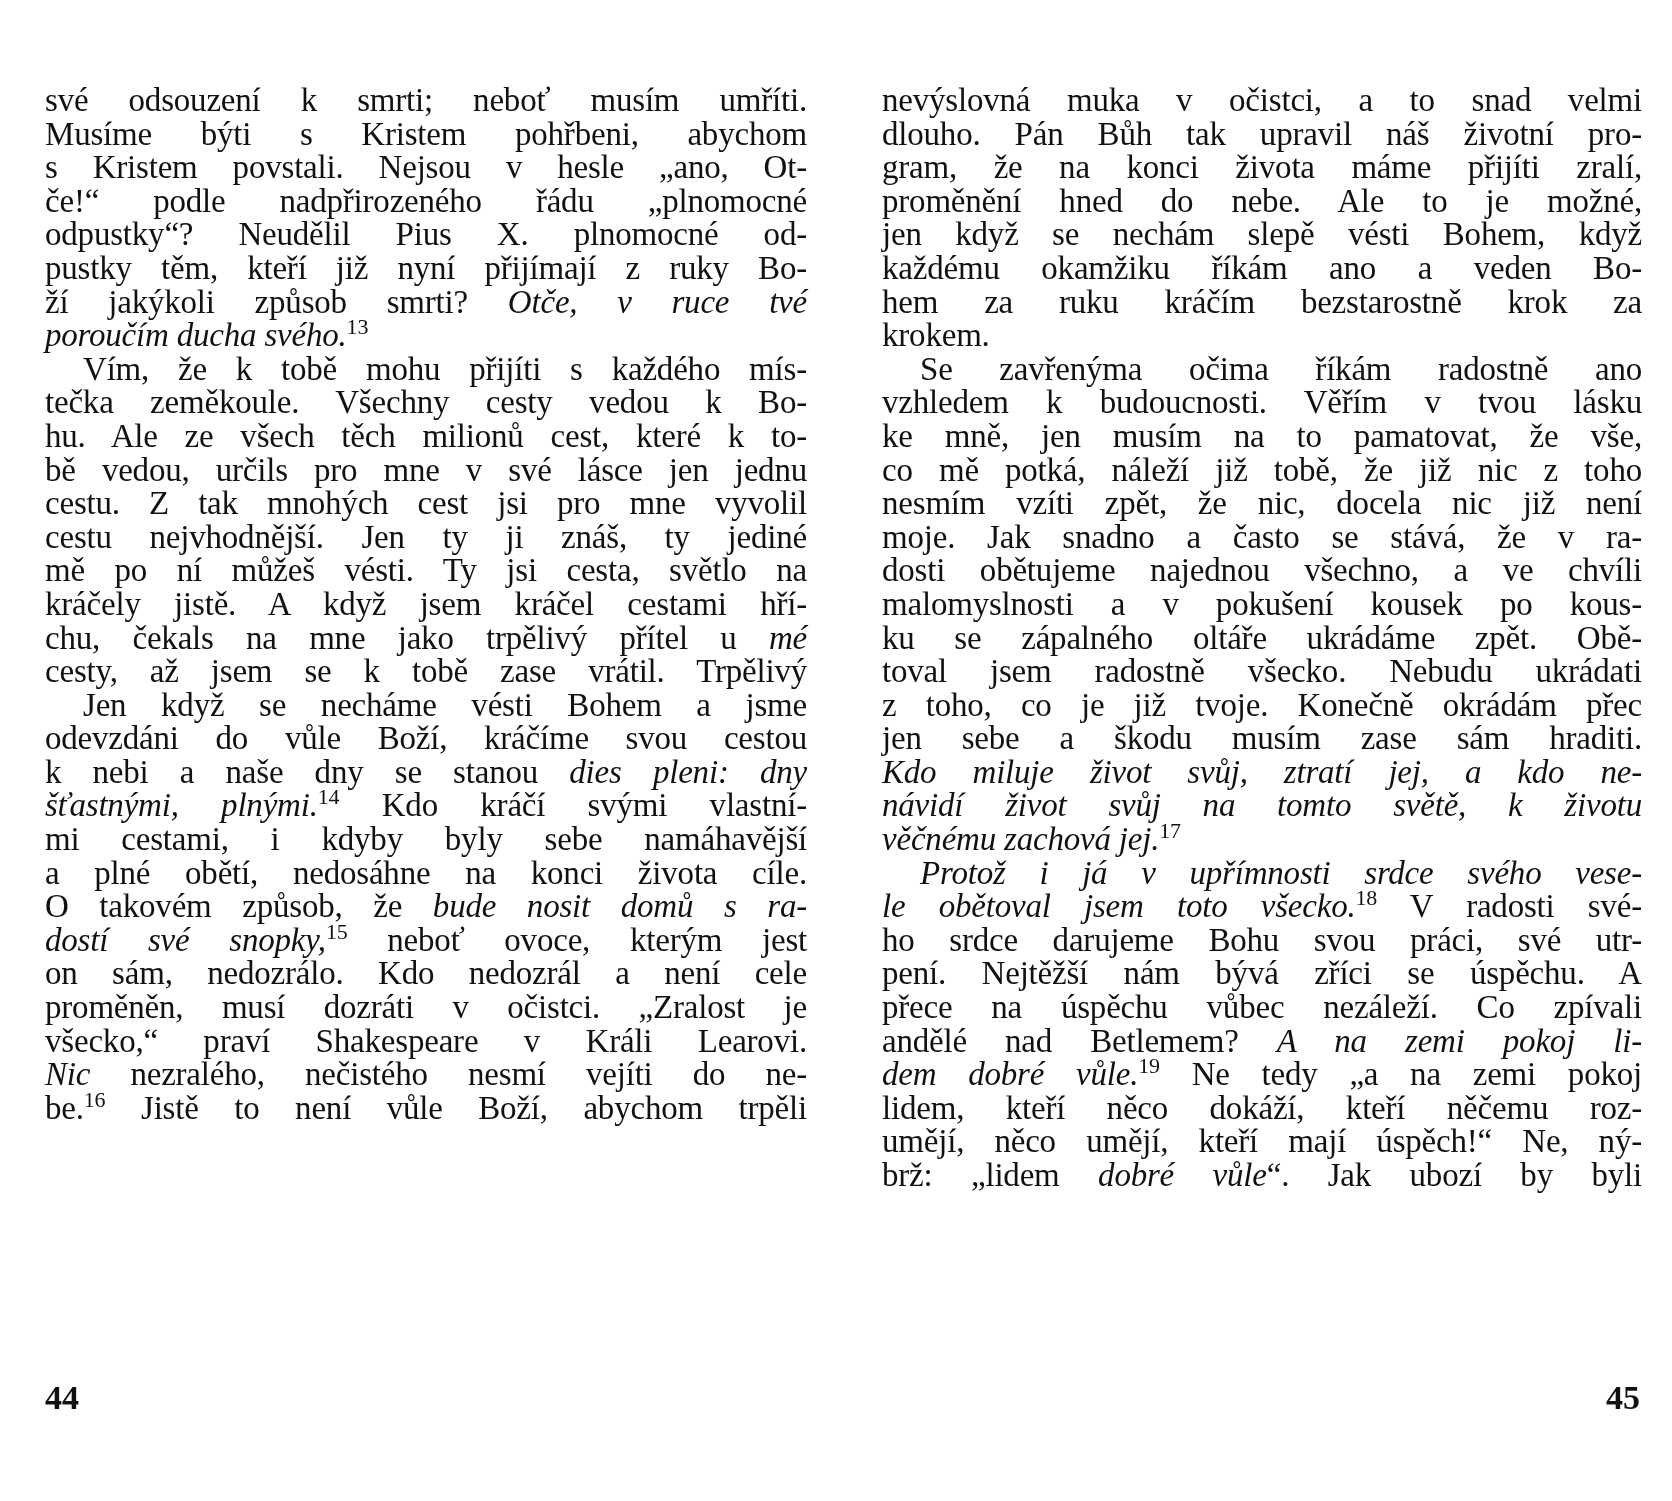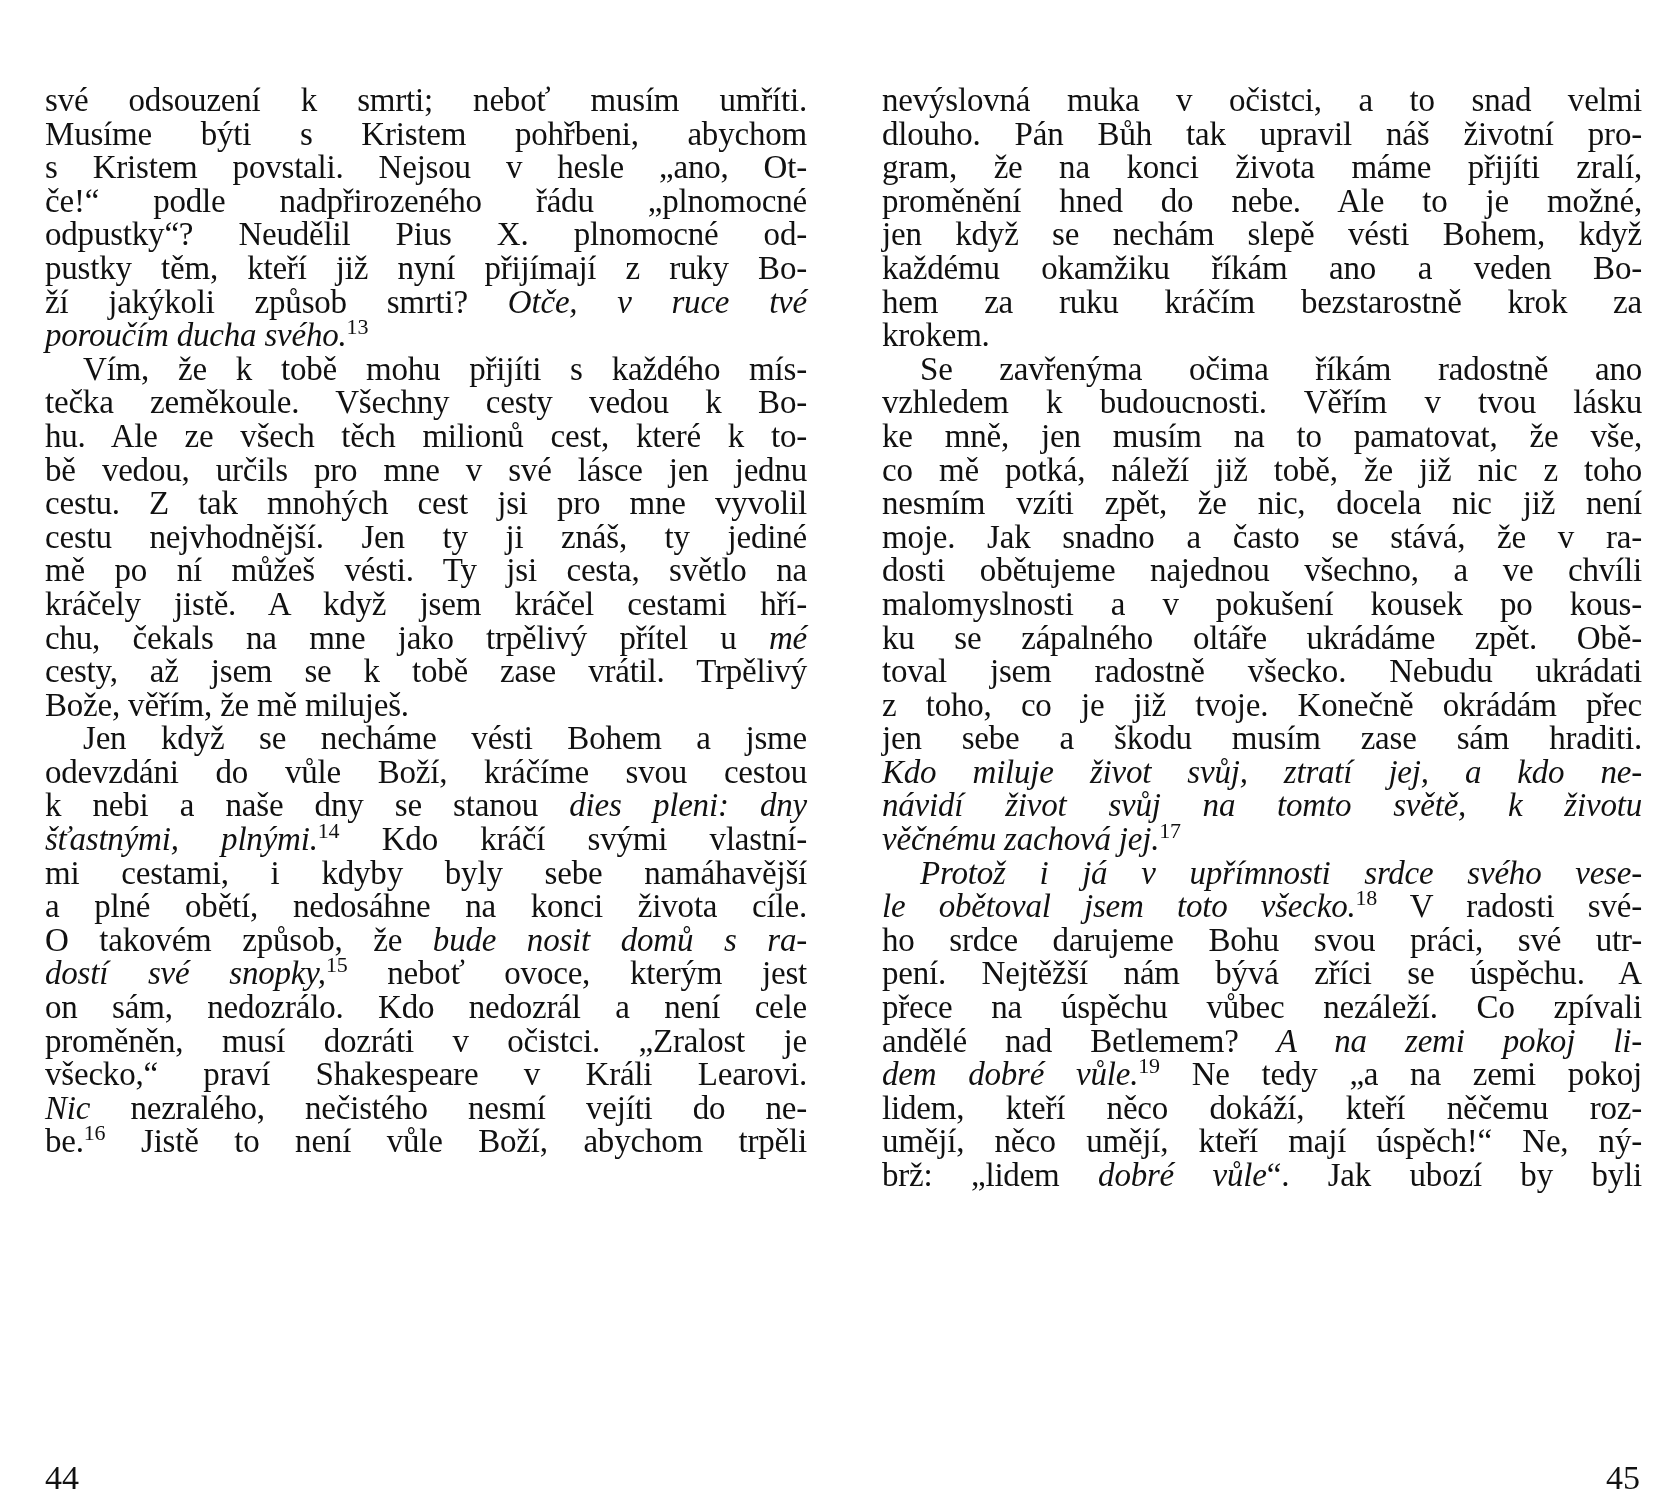--- a/index.html
+++ b/index.html
@@ -5,21 +5,21 @@
   html, body { margin:0; padding:0; background:#ffffff; }
   body { width:1672px; height:1501px; position:relative; overflow:hidden; color:#111; font-family:"Liberation Serif","DejaVu Serif",serif; }
   .page { position:absolute; top:84px; }
   .page.left { left:45px; width:762px; }
   .page.right { left:882px; width:760px; }
   .line { display:block; height:33.6px; line-height:33.6px; font-size:33px; white-space:nowrap; text-align:justify; text-align-last:justify; letter-spacing:-0.2px; }
   .line.last { text-align-last:left; }
   .indent { padding-left:38px; }
   .it { font-style:italic; }
   sup { font-size:22px; line-height:0; vertical-align:super; }
-  .pnum { position:absolute; top:1459px; font-size:34px; font-weight:normal; }
+  .pnum { position:absolute; top:1379px; font-size:34px; font-weight:bold; }
   .pnum.l { left:45px; }
   .pnum.r { right:32px; }
 </style>
 </head>
 <body>
 
 <div class="page left">
   <span class="line">své odsouzení k smrti; neboť musím umříti.</span>
   <span class="line">Musíme býti s Kristem pohřbeni, abychom</span>
   <span class="line">s Kristem povstali. Nejsou v hesle „ano, Ot-</span>
@@ -31,21 +31,20 @@
   <span class="line indent">Vím, že k tobě mohu přijíti s každého mís-</span>
   <span class="line">tečka zeměkoule. Všechny cesty vedou k Bo-</span>
   <span class="line">hu. Ale ze všech těch milionů cest, které k to-</span>
   <span class="line">bě vedou, určils pro mne v své lásce jen jednu</span>
   <span class="line">cestu. Z tak mnohých cest jsi pro mne vyvolil</span>
   <span class="line">cestu nejvhodnější. Jen ty ji znáš, ty jediné</span>
   <span class="line">mě po ní můžeš vésti. Ty jsi cesta, světlo na</span>
   <span class="line">kráčely jistě. A když jsem kráčel cestami hří-</span>
   <span class="line"><span>chu, čekals na mne jako trpělivý přítel u</span> <span class="it">mé</span></span>
   <span class="line">cesty, až jsem se k tobě zase vrátil. Trpělivý</span>
-  <span class="line last">Bože, věřím, že mě miluješ.</span>
   <span class="line indent">Jen když se necháme vésti Bohem a jsme</span>
   <span class="line">odevzdáni do vůle Boží, kráčíme svou cestou</span>
   <span class="line"><span>k nebi a naše dny se stanou</span> <span class="it">dies pleni: dny</span></span>
   <span class="line"><span class="it">šťastnými, plnými.</span><sup>14</sup> <span>Kdo kráčí svými vlastní-</span></span>
   <span class="line">mi cestami, i kdyby byly sebe namáhavější</span>
   <span class="line">a plné obětí, nedosáhne na konci života cíle.</span>
   <span class="line"><span>O takovém způsob, že</span> <span class="it">bude nosit domů s ra-</span></span>
   <span class="line"><span class="it">dostí své snopky,</span><sup>15</sup> <span>neboť ovoce, kterým jest</span></span>
   <span class="line">on sám, nedozrálo. Kdo nedozrál a není cele</span>
   <span class="line">proměněn, musí dozráti v očistci. „Zralost je</span>

